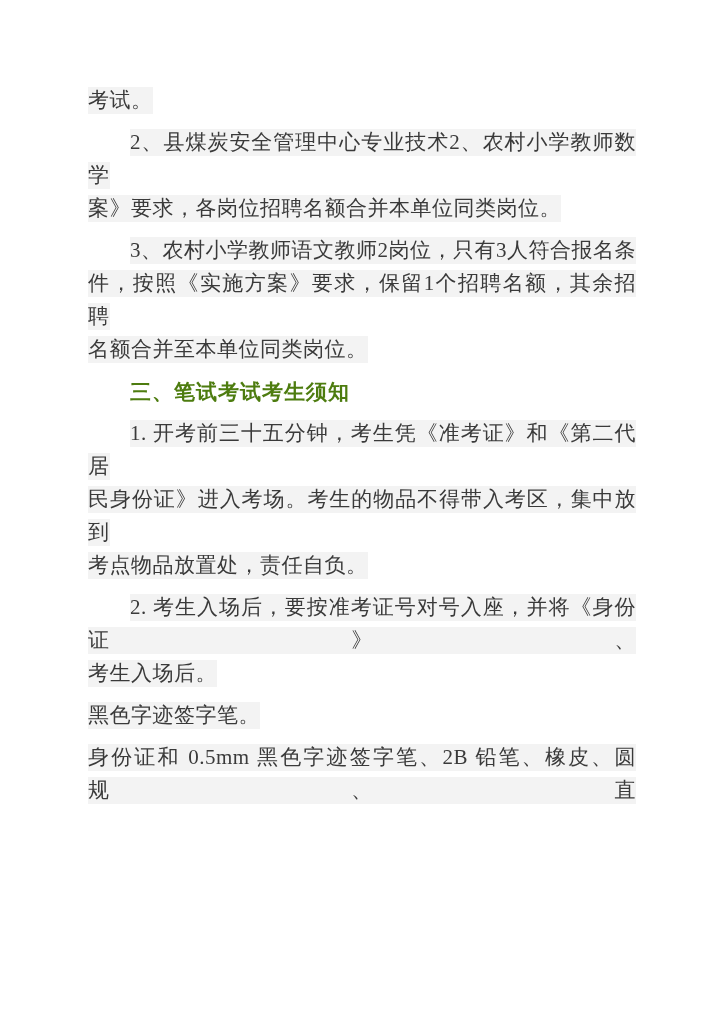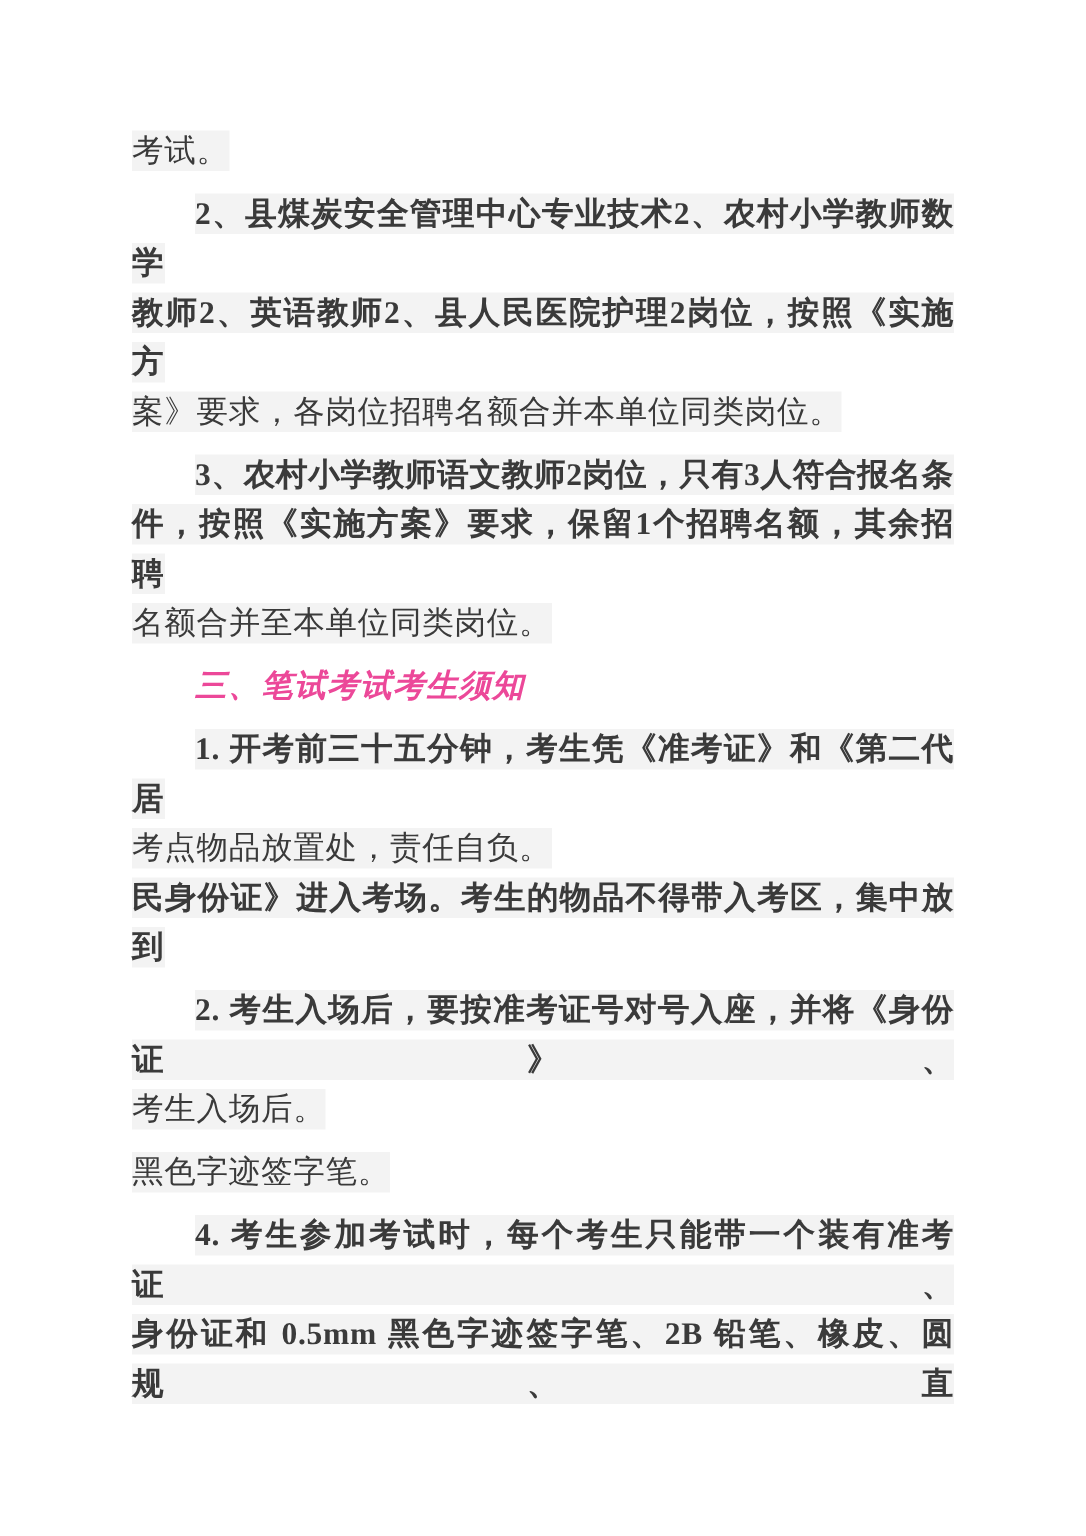--- a/index.html
+++ b/index.html
@@ -31,71 +31,67 @@
     margin: 0 0 9px 0;
   }
   .line {
     white-space: nowrap;
     text-align: left;
   }
   .line.full {
     white-space: normal;
     text-align: justify;
     text-align-last: justify;
-    font-weight: bold;
   }
   .line.indent {
     text-indent: 2em;
   }
   .line .hl {
     background: #f3f3f3;
     padding: 1px 0 2px 0;
   }
   .line.heading {
     font-family: "Liberation Sans", "DejaVu Sans", sans-serif;
     font-weight: bold;
-    color: #ec4899;
+    color: #4d7c0f;
     letter-spacing: 1px;
-    font-style: italic;
   }
   .line.heading .hl {
     background: transparent;
   }
 </style>
 </head>
 <body>
 
 <div class="page">
   <div class="doc">
       <div class="para">
         <div class="line"><span class="hl">考试。</span></div>
       </div>
       <div class="para">
         <div class="line full indent"><span class="hl">2、县煤炭安全管理中心专业技术2、农村小学教师数学</span></div>
-        <div class="line full"><span class="hl">教师2、英语教师2、县人民医院护理2岗位，按照《实施方</span></div>
         <div class="line"><span class="hl">案》要求，各岗位招聘名额合并本单位同类岗位。</span></div>
       </div>
       <div class="para">
         <div class="line full indent"><span class="hl">3、农村小学教师语文教师2岗位，只有3人符合报名条</span></div>
         <div class="line full"><span class="hl">件，按照《实施方案》要求，保留1个招聘名额，其余招聘</span></div>
         <div class="line"><span class="hl">名额合并至本单位同类岗位。</span></div>
       </div>
       <div class="para">
         <div class="line indent heading"><span class="hl">三、笔试考试考生须知</span></div>
       </div>
       <div class="para">
         <div class="line full indent"><span class="hl">1. 开考前三十五分钟，考生凭《准考证》和《第二代居</span></div>
+        <div class="line full"><span class="hl">民身份证》进入考场。考生的物品不得带入考区，集中放到</span></div>
         <div class="line"><span class="hl">考点物品放置处，责任自负。</span></div>
-        <div class="line full"><span class="hl">民身份证》进入考场。考生的物品不得带入考区，集中放到</span></div>
       </div>
       <div class="para">
         <div class="line full indent"><span class="hl">2. 考生入场后，要按准考证号对号入座，并将《身份证》、</span></div>
         <div class="line"><span class="hl">考生入场后。</span></div>
       </div>
       <div class="para">
         <div class="line"><span class="hl">黑色字迹签字笔。</span></div>
       </div>
       <div class="para">
-        <div class="line full indent"><span class="hl">4. 考生参加考试时，每个考生只能带一个装有准考证、</span></div>
         <div class="line full"><span class="hl">身份证和 0.5mm 黑色字迹签字笔、2B 铅笔、橡皮、圆规、直</span></div>
       </div>
     </div>
 </div>
 
 </body></html>

